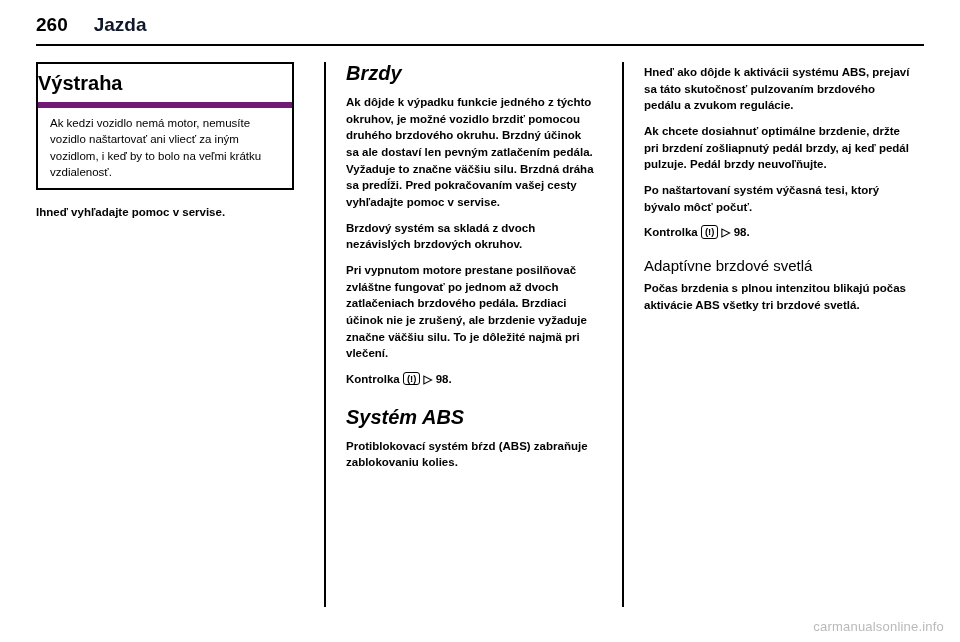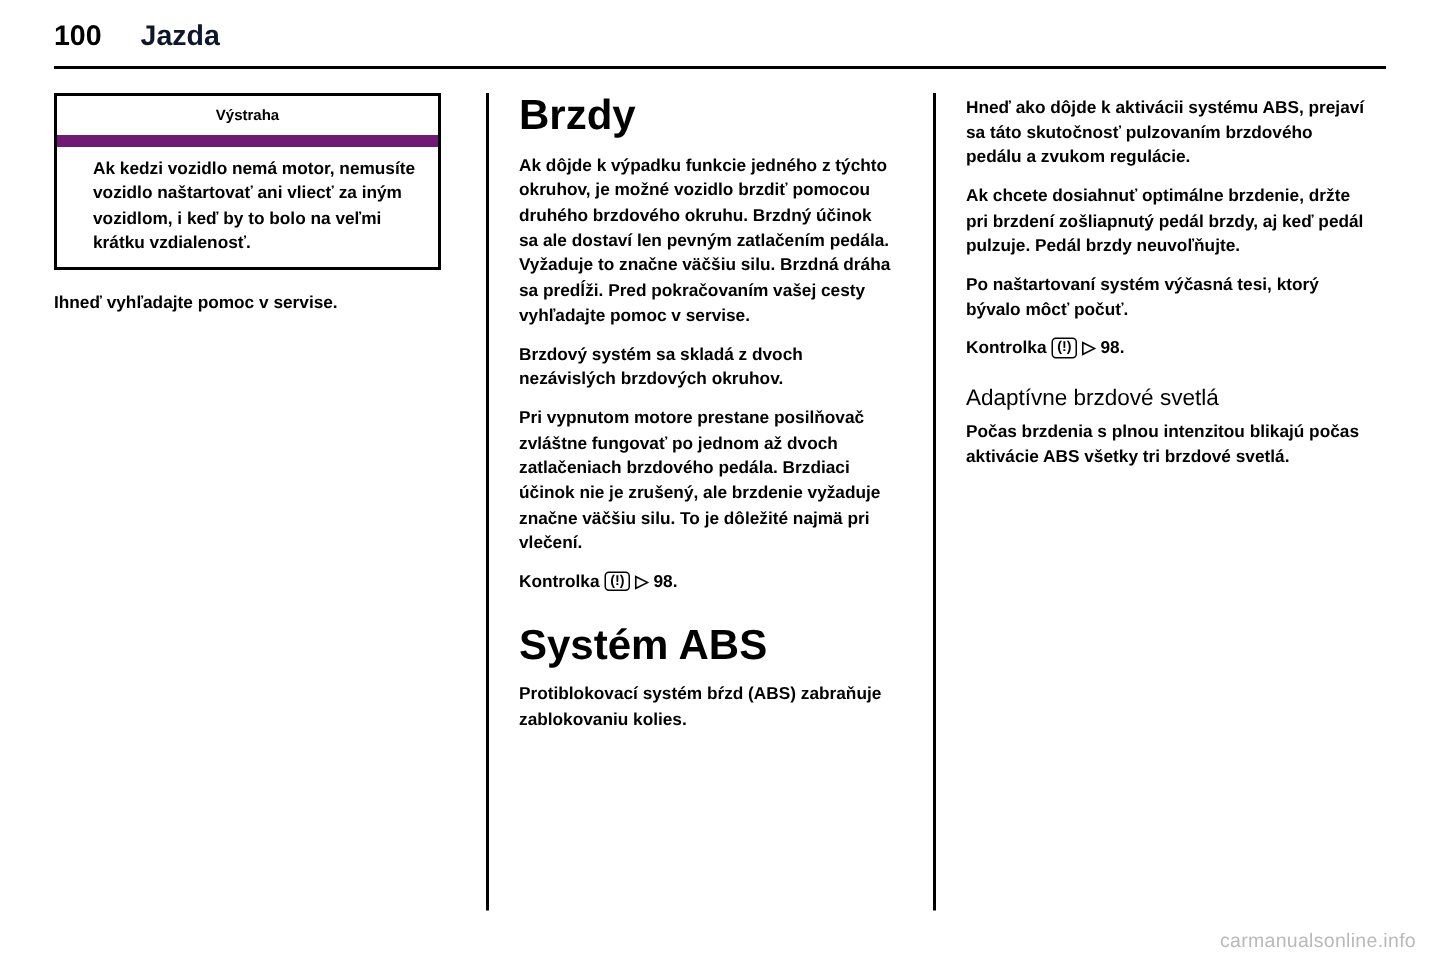--- a/index.html
+++ b/index.html
@@ -62,45 +62,46 @@
     margin: 0 8px;
     align-self: stretch;
   }
   
   .warning-box {
     border: 2px solid #000;
     width: 258px;
     background: #fff;
   }
   .warning-title {
-    text-align: center;
-    font-size: 10px;
+    text-align: left;
+    font-size: 20px;
     font-weight: bold;
     padding: 8px 0 7px 0;
-    border-bottom: 8px solid #701a75;
+    border-bottom: 6px solid #701a75;
   }
   .warning-body {
     font-size: 11.5px;
-    font-weight: bold;
+    font-weight: normal;
     line-height: 1.42;
-    padding: 7px 8px 8px 24px;
+    padding: 7px 8px 8px 12px;
   }
   .after-box {
     font-size: 11.5px;
     font-weight: bold;
     line-height: 1.42;
     margin-top: 14px;
     width: 258px;
   }
   
   h2.sec {
-    font-size: 28px;
+    font-size: 20px;
     font-weight: bold;
     margin: 0 0 10px 0;
     line-height: 1.1;
+    font-style: italic;
   }
   h3.sub {
     font-size: 15px;
     font-weight: normal;
     margin: 16px 0 5px 0;
     line-height: 1.2;
   }
   p.para {
     font-size: 11.5px;
     font-weight: bold;
@@ -135,21 +136,21 @@
     font-family: "Liberation Sans", sans-serif;
   }
   .spacer-top { height: 2px; }
 </style>
 </head>
 <body>
 
 <div class="page">
 
   <div class="header">
-    <span class="page-number">100</span>
+    <span class="page-number">260</span>
     <span class="page-title">Jazda</span>
   </div>
   <div class="header-rule"></div>
 
   <div class="columns">
 
     <div class="col c1">
       <div class="warning-box">
         <div class="warning-title">Výstraha</div>
         <div class="warning-body">Ak kedzi vozidlo nemá motor, nemusíte vozidlo naštartovať ani vliecť za iným vozidlom, i keď by to bolo na veľmi krátku vzdialenosť.</div>

